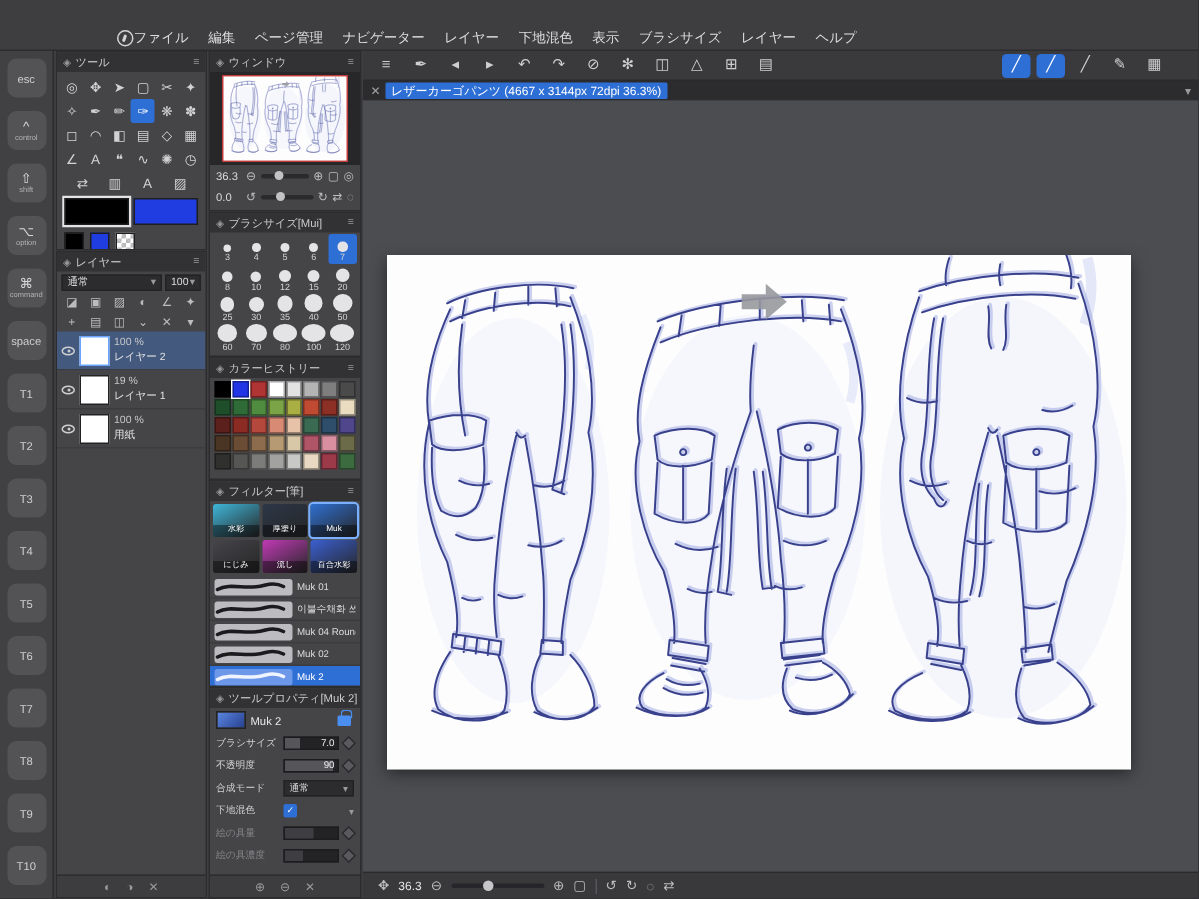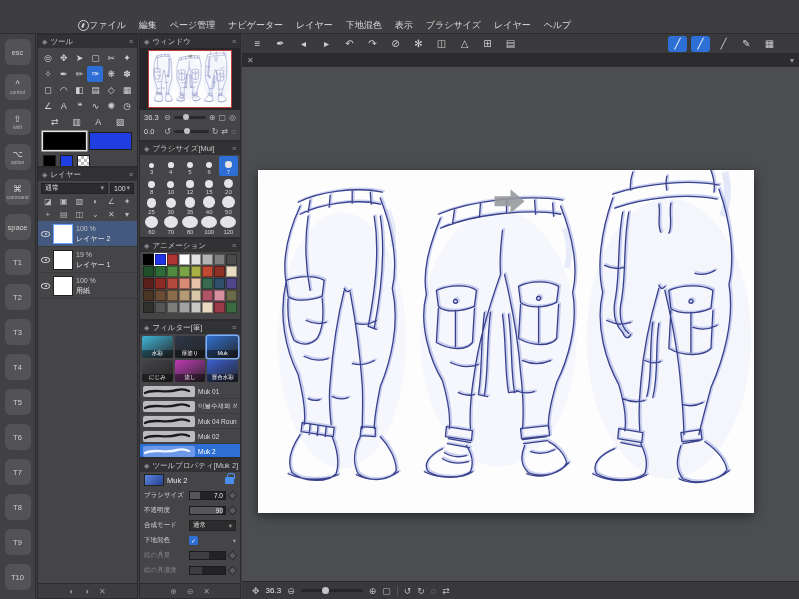--- a/index.html
+++ b/index.html
@@ -468,21 +468,21 @@
           <div class="bcell">
             <span class="bcirc" style="width: 16px; height: 16px;"></span>
             <span class="bnum">120</span>
           </div>
         </div>
     </div>
 
     <div class="panel" style="height:82px">
       <div class="phead">
         <span class="dia">◈</span>
-        <span>アニメーション</span>
+        <span>カラーヒストリー</span>
         <span class="sp"></span>
         <span class="hic">≡</span>
       </div>
       <div class="cgrid">
           <span class="csw" style="background: rgb(0, 0, 0);"></span>
           <span class="csw sel" style="background: rgb(33, 53, 230);"></span>
           <span class="csw" style="background: rgb(176, 52, 52);"></span>
           <span class="csw" style="background: rgb(255, 255, 255);"></span>
           <span class="csw" style="background: rgb(226, 226, 226);"></span>
           <span class="csw" style="background: rgb(180, 180, 180);"></span>
@@ -681,20 +681,21 @@
       <span class="tbright">
           <span class="tbtn sel">╱</span>
           <span class="tbtn sel">╱</span>
           <span class="tbtn">╱</span>
           <span class="tbtn">✎</span>
           <span class="tbtn">▦</span>
         </span>
     </div>
     <div class="tabbar">
       <span class="tabclose">✕</span>
+      <span class="tabtitle">レザーカーゴパンツ (4667 x 3144px 72dpi 36.3%)</span>
       <span class="tabchev">▾</span>
     </div>
     <div class="viewport">
       <div class="canvas">
         <svg width="496" height="343">
             <use href="#artwork" width="496" height="343"></use>
           </svg>
       </div>
     </div>
     <div class="cnvbottombar">

